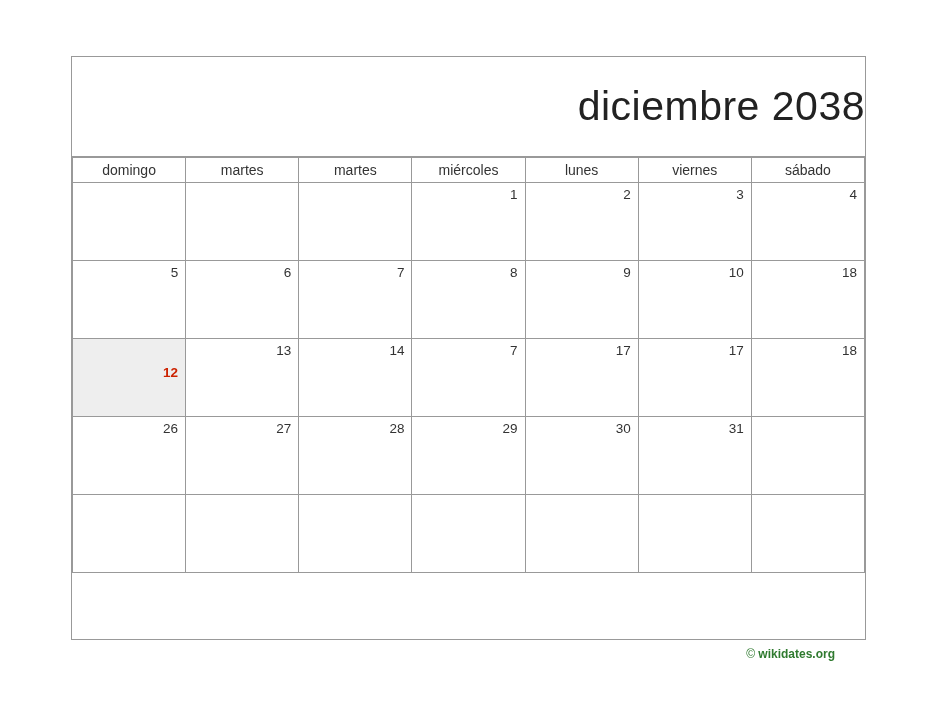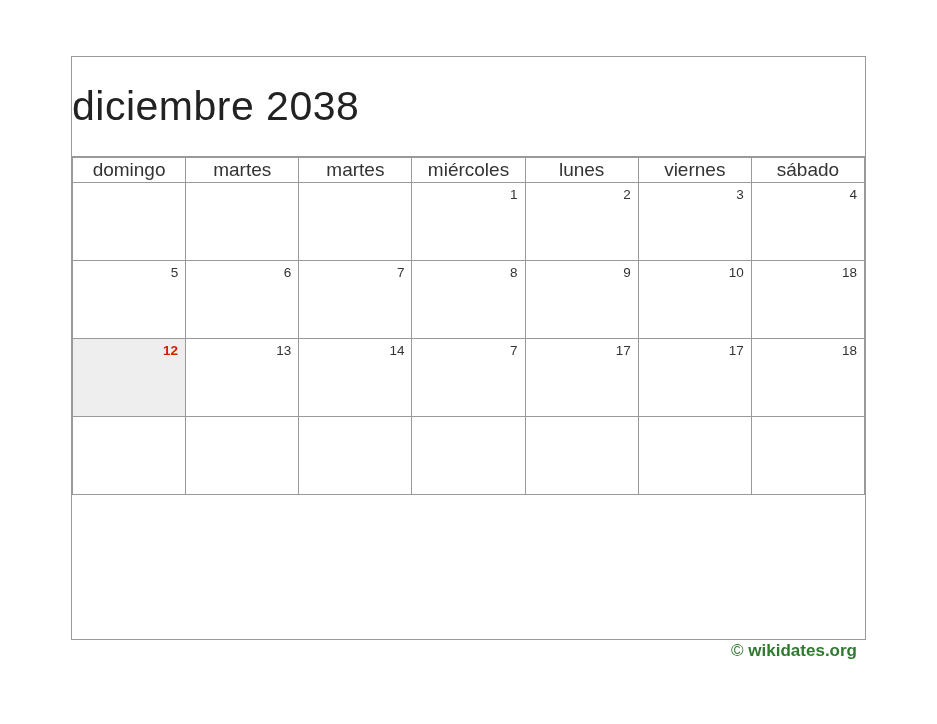--- a/index.html
+++ b/index.html
@@ -21,38 +21,38 @@
     width: 795px;
     height: 584px;
     border: 1px solid #999999;
     box-sizing: border-box;
     background: #ffffff;
   }
   #calendar-title {
     height: 100px;
     display: flex;
     align-items: center;
-    justify-content: flex-start;
+    justify-content: flex-end;
     border-bottom: 1px solid #999999;
     box-sizing: border-box;
   }
   #calendar-title .title-text {
     font-size: 41px;
     color: #222222;
     letter-spacing: 0.5px;
     font-weight: normal;
   }
   table.cal {
     border-collapse: collapse;
     table-layout: fixed;
     width: 100%;
   }
   table.cal th {
     height: 24px;
-    font-size: 19px;
+    font-size: 14px;
     font-weight: normal;
     color: #333333;
     border: 1px solid #999999;
     text-align: center;
     vertical-align: middle;
     padding: 0;
   }
   table.cal td {
     height: 78px;
     border: 1px solid #999999;
@@ -65,26 +65,27 @@
   }
   table.cal td.highlight {
     background: #eeeeee;
   }
   table.cal td .daynum {
     display: inline-block;
   }
   table.cal td.holiday .daynum {
     color: #cc2200;
     font-weight: bold;
+    margin-top: 22px;
   }
   #credit {
     position: absolute;
-    right: 8px;
+    right: 30px;
     bottom: -22px;
-    font-size: 17px;
+    font-size: 12px;
     color: #2f7a2f;
     margin-top: 16px;
   }
   #credit .wiki-bold {
     font-weight: bold;
   }
 </style>
 </head>
 <body>
 
@@ -128,20 +129,29 @@
         <tr>
           <td class="highlight holiday"><span class="daynum">12</span></td>
           <td><span class="daynum">13</span></td>
           <td><span class="daynum">14</span></td>
           <td><span class="daynum">7</span></td>
           <td><span class="daynum">17</span></td>
           <td><span class="daynum">17</span></td>
           <td><span class="daynum">18</span></td>
         </tr>
         <tr>
+          <td><span class="daynum">26</span></td>
+          <td><span class="daynum">27</span></td>
+          <td><span class="daynum">28</span></td>
+          <td><span class="daynum">29</span></td>
+          <td><span class="daynum">30</span></td>
+          <td><span class="daynum">31</span></td>
+          <td><span class="daynum"></span></td>
+        </tr>
+        <tr>
           <td><span class="daynum"></span></td>
           <td><span class="daynum"></span></td>
           <td><span class="daynum"></span></td>
           <td><span class="daynum"></span></td>
           <td><span class="daynum"></span></td>
           <td><span class="daynum"></span></td>
           <td><span class="daynum"></span></td>
         </tr>
       </tbody>
   </table>

